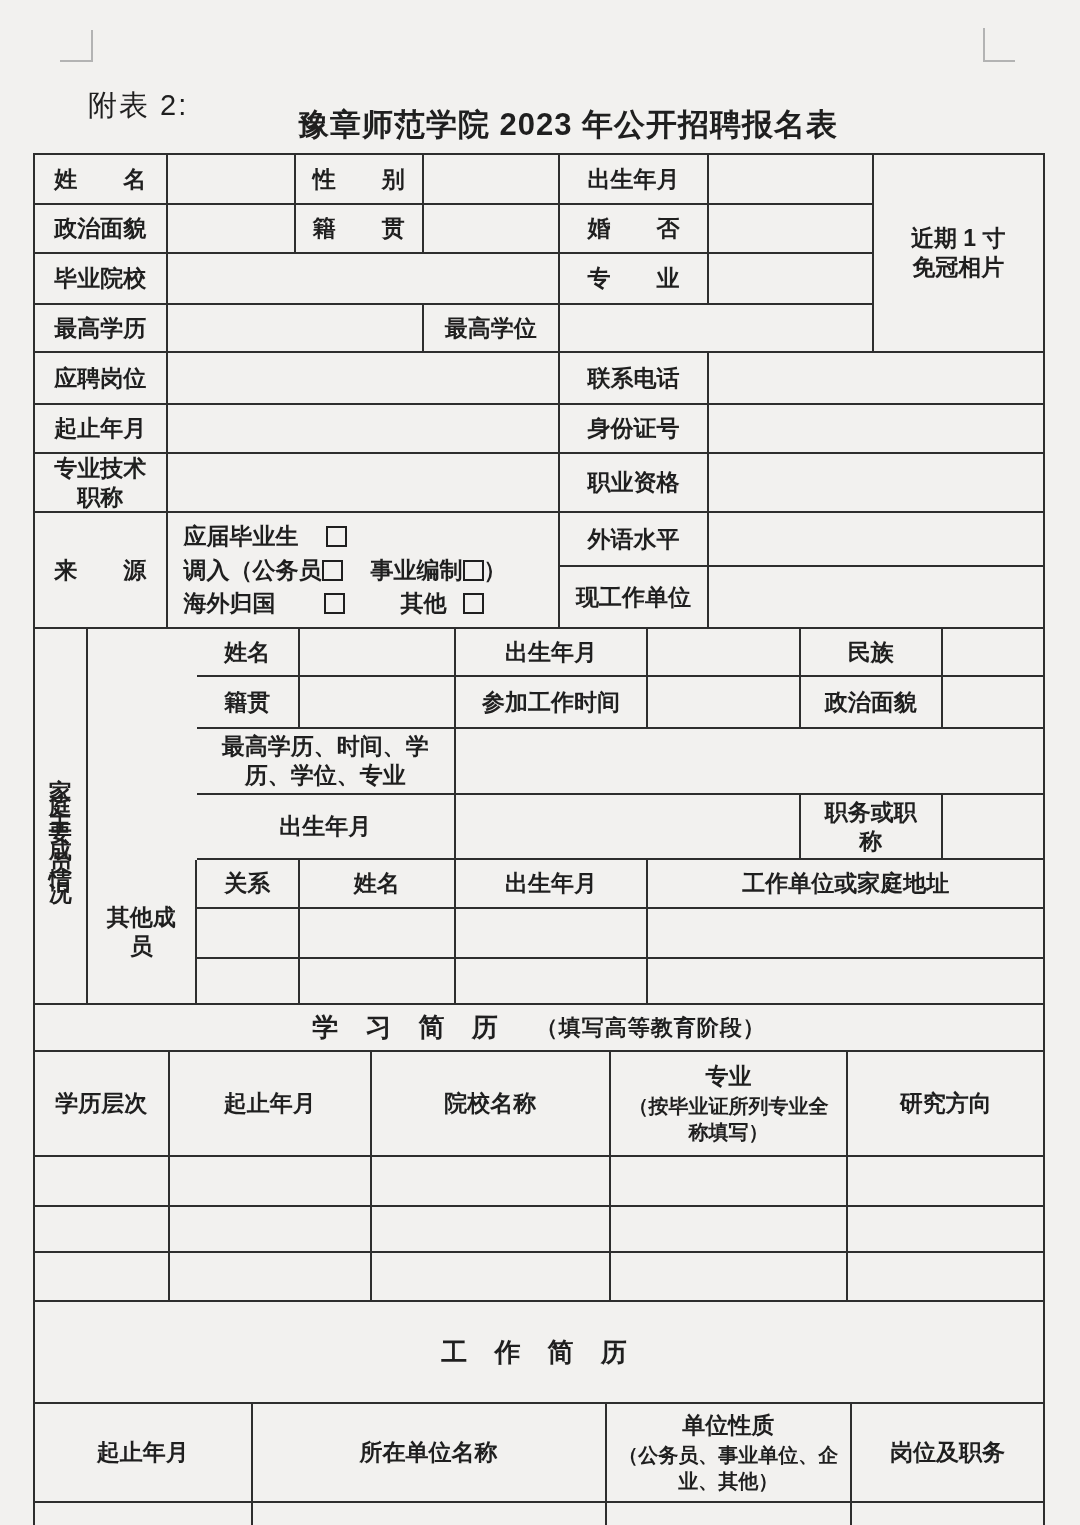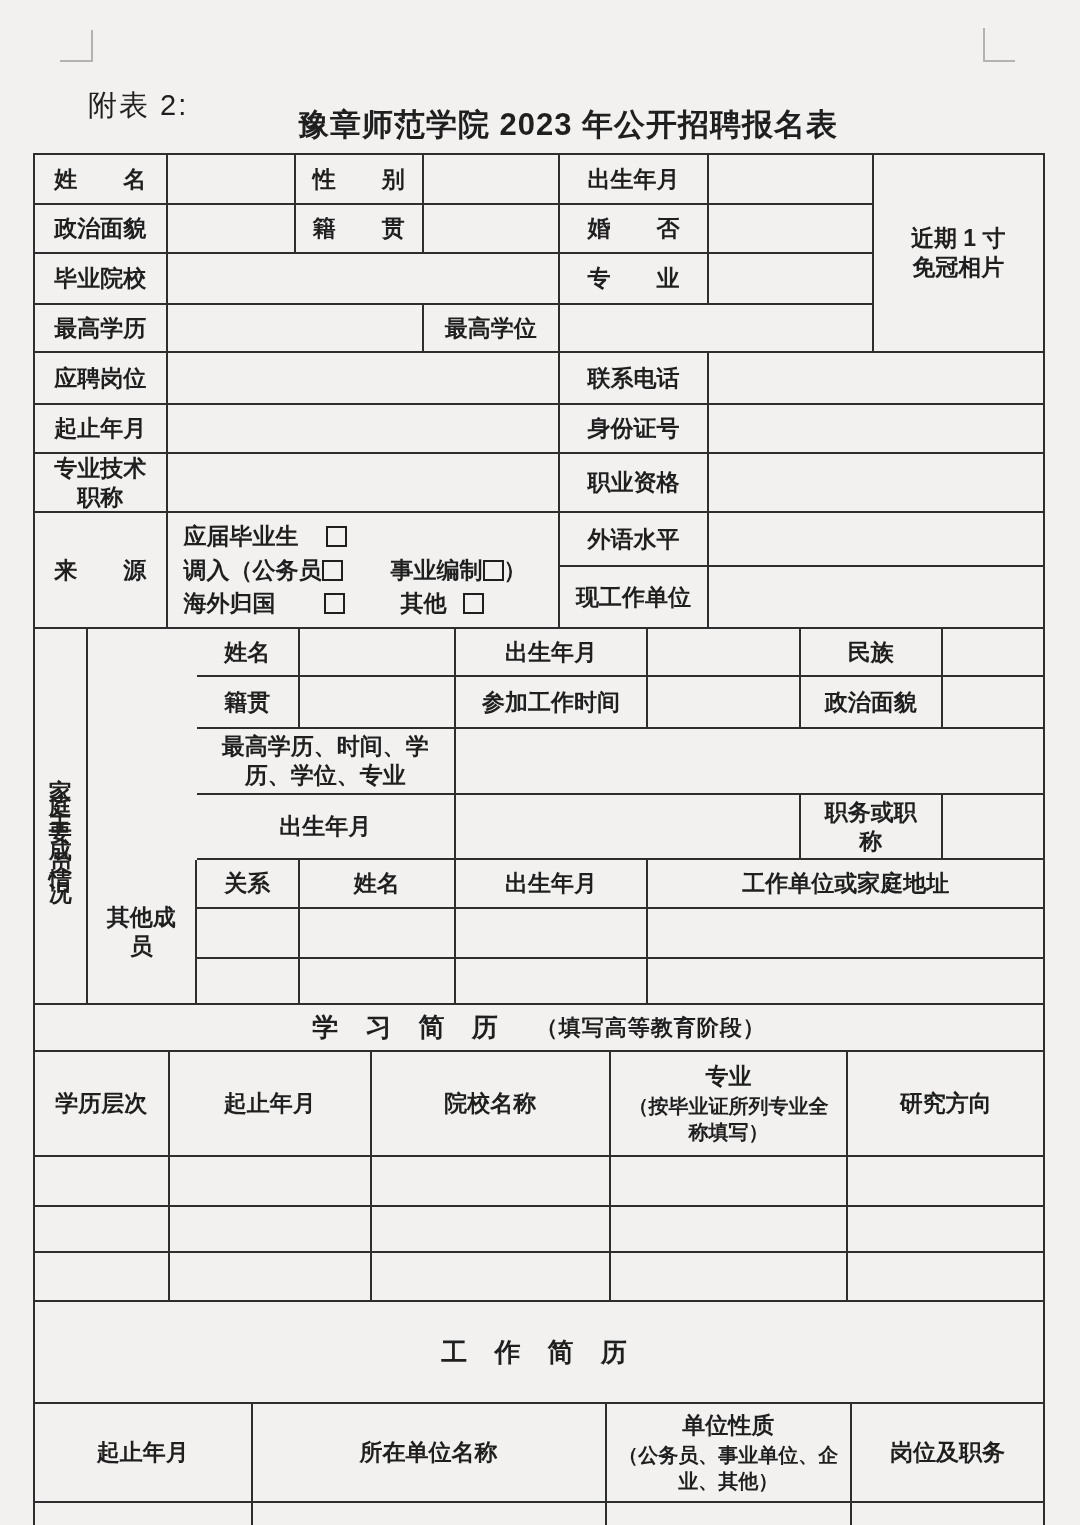--- a/index.html
+++ b/index.html
@@ -142,21 +142,21 @@
 
       <div class="cell lbl" style="grid-area:8/1/10/2">来　　源</div>
       <div class="cell src-cell" style="grid-area:8/2/10/5">
         <div class="src-line">
           <span>应届毕业生</span>
           <span class="cb" style="margin-left:27px"></span>
         </div>
         <div class="src-line">
           <span>调入（公务员</span>
           <span class="cb"></span>
-          <span style="margin-left:48px">事业编制</span>
+          <span style="margin-left:28px">事业编制</span>
           <span class="cb"></span>
           <span>）</span>
         </div>
         <div class="src-line">
           <span>海外归国</span>
           <span class="cb" style="margin-left:48px"></span>
           <span style="margin-left:56px">其他</span>
           <span class="cb" style="margin-left:16px"></span>
         </div>
       </div>

